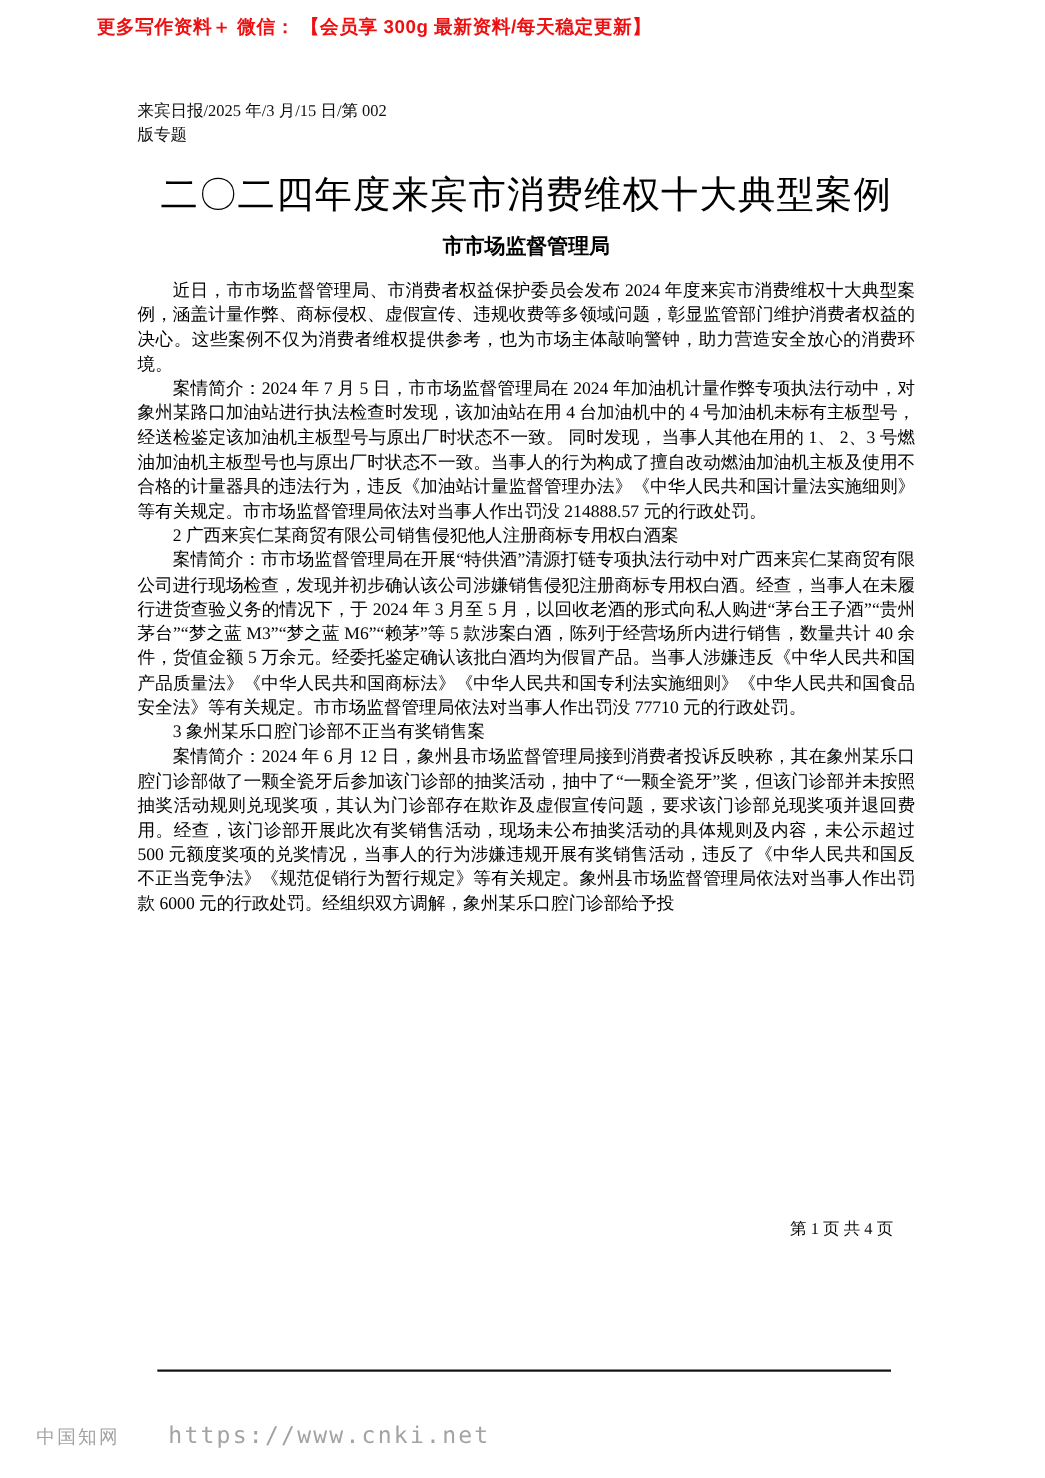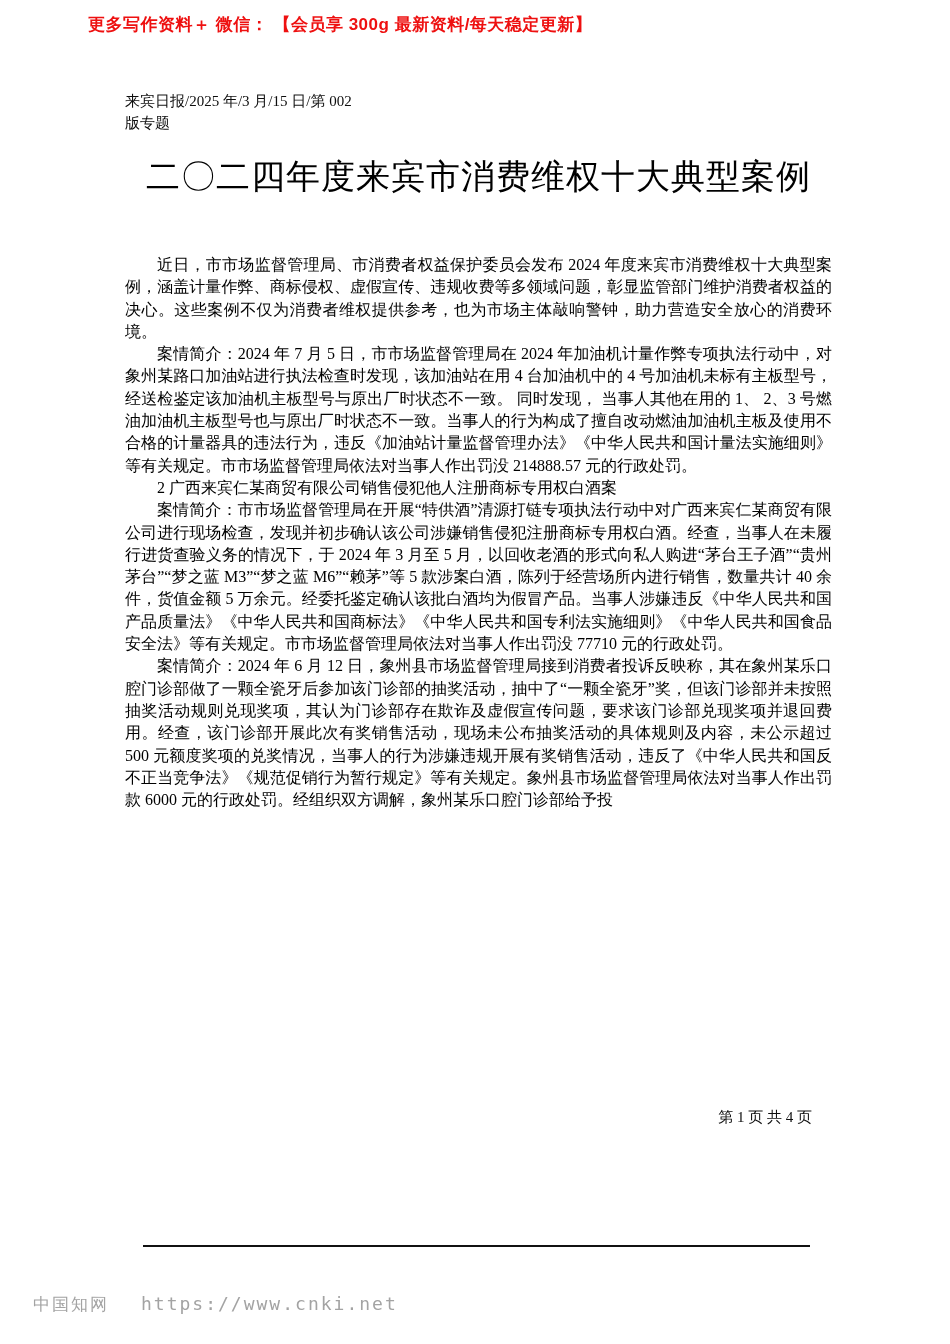--- a/index.html
+++ b/index.html
@@ -92,63 +92,65 @@
     width: 667px;
     height: 0;
     border-top: 2px solid #111111;
   }
   .site-footer {
     position: absolute;
     left: 33px;
     top: 1293px;
     display: flex;
     align-items: baseline;
-    gap: 32px;
+    gap: 44px;
     color: #a3a3a3;
     text-align: right;
   }
   .site-footer .brand {
     font-size: 17px;
     letter-spacing: 2px;
   }
   .site-footer .url {
     font-family: "DejaVu Sans Mono", "Liberation Mono", monospace;
-    font-size: 18px;
+    font-size: 21px;
     letter-spacing: 2px;
     color: #a3a3a3;
   }
 </style>
 </head>
 <body>
 
 <div class="page">
 
   <div class="promo-banner" style="color: rgb(238, 16, 16);">更多写作资料＋ 微信： 【会员享 300g 最新资料/每天稳定更新】</div>
 
   <div class="dateline">
     <div>来宾日报/2025 年/3 月/15 日/第 002</div>
     <div>版专题</div>
   </div>
 
   <div class="article-title">二〇二四年度来宾市消费维权十大典型案例</div>
 
+  <div class="article-byline">市市场监督管理局</div>
 
   <div class="article-body" id="article-body">
 
   <p>近日，市市场监督管理局、市消费者权益保护委员会发布 2024 年度来宾市消费维权十大典型案例，涵盖计量作弊、商标侵权、虚假宣传、违规收费等多领域问题，彰显监管部门维护消费者权益的决心。这些案例不仅为消费者维权提供参考，也为市场主体敲响警钟，助力营造安全放心的消费环境。</p>
 
 
   <p>案情简介：2024 年 7 月 5 日，市市场监督管理局在 2024 年加油机计量作弊专项执法行动中，对象州某路口加油站进行执法检查时发现，该加油站在用 4 台加油机中的 4 号加油机未标有主板型号， 经送检鉴定该加油机主板型号与原出厂时状态不一致。 同时发现， 当事人其他在用的 1、 2、3 号燃油加油机主板型号也与原出厂时状态不一致。当事人的行为构成了擅自改动燃油加油机主板及使用不合格的计量器具的违法行为，违反《加油站计量监督管理办法》《中华人民共和国计量法实施细则》等有关规定。市市场监督管理局依法对当事人作出罚没 214888.57 元的行政处罚。</p>
 
 
   <p>2 广西来宾仁某商贸有限公司销售侵犯他人注册商标专用权白酒案</p>
 
   <p>案情简介：市市场监督管理局在开展“特供酒”清源打链专项执法行动中对广西来宾仁某商贸有限公司进行现场检查，发现并初步确认该公司涉嫌销售侵犯注册商标专用权白酒。经查，当事人在未履行进货查验义务的情况下，于 2024 年 3 月至 5 月，以回收老酒的形式向私人购进“茅台王子酒”“贵州茅台”“梦之蓝 M3”“梦之蓝 M6”“赖茅”等 5 款涉案白酒，陈列于经营场所内进行销售，数量共计 40 余件，货值金额 5 万余元。经委托鉴定确认该批白酒均为假冒产品。当事人涉嫌违反《中华人民共和国产品质量法》《中华人民共和国商标法》《中华人民共和国专利法实施细则》《中华人民共和国食品安全法》等有关规定。市市场监督管理局依法对当事人作出罚没 77710 元的行政处罚。</p>
 
 
+  <p>3 象州某乐口腔门诊部不正当有奖销售案</p>
 
   <p>案情简介：2024 年 6 月 12 日，象州县市场监督管理局接到消费者投诉反映称，其在象州某乐口腔门诊部做了一颗全瓷牙后参加该门诊部的抽奖活动，抽中了“一颗全瓷牙”奖，但该门诊部并未按照抽奖活动规则兑现奖项，其认为门诊部存在欺诈及虚假宣传问题，要求该门诊部兑现奖项并退回费用。经查，该门诊部开展此次有奖销售活动，现场未公布抽奖活动的具体规则及内容，未公示超过 500 元额度奖项的兑奖情况，当事人的行为涉嫌违规开展有奖销售活动，违反了《中华人民共和国反不正当竞争法》《规范促销行为暂行规定》等有关规定。象州县市场监督管理局依法对当事人作出罚款 6000 元的行政处罚。经组织双方调解，象州某乐口腔门诊部给予投</p>
 </div>
 
   <div class="page-indicator">第 1 页 共 4 页</div>
 
   <div class="footer-divider"></div>
 
   <div class="site-footer">
     <span class="brand">中国知网</span>

